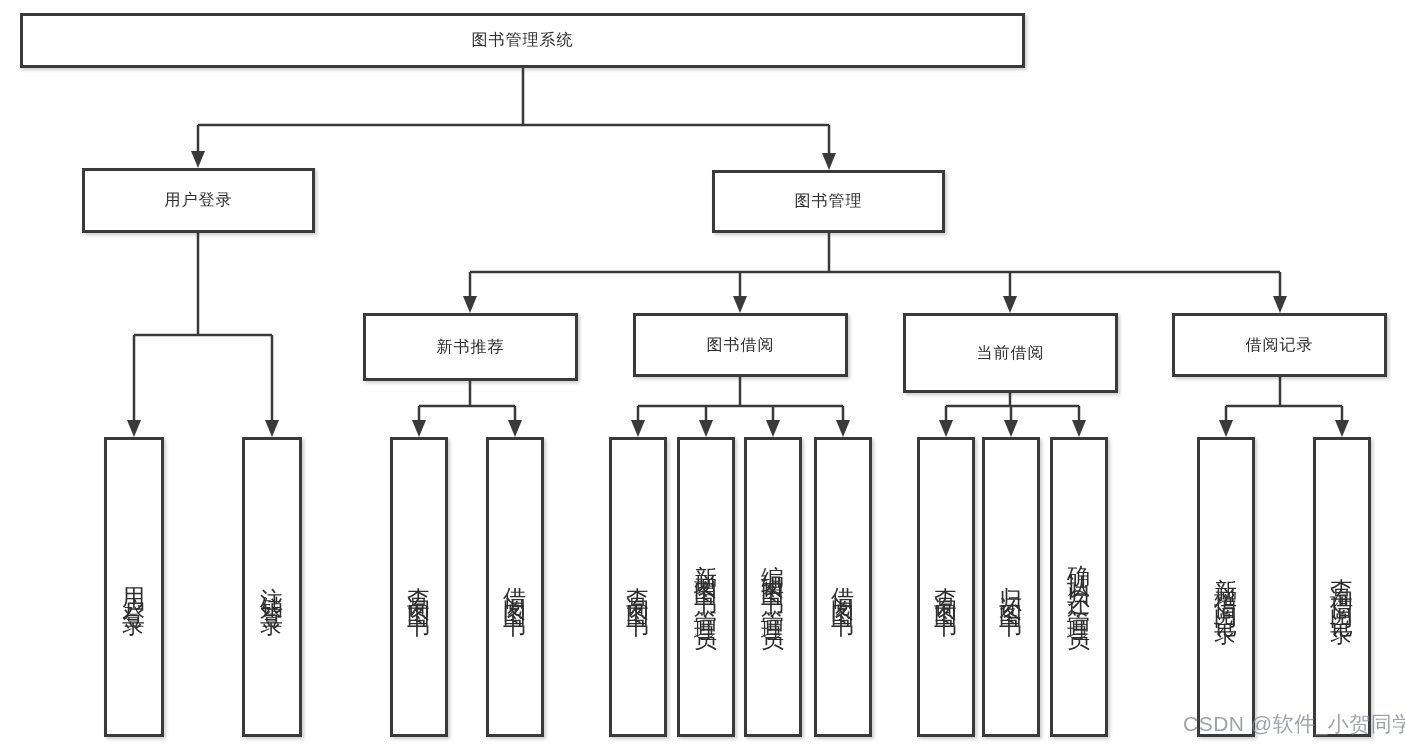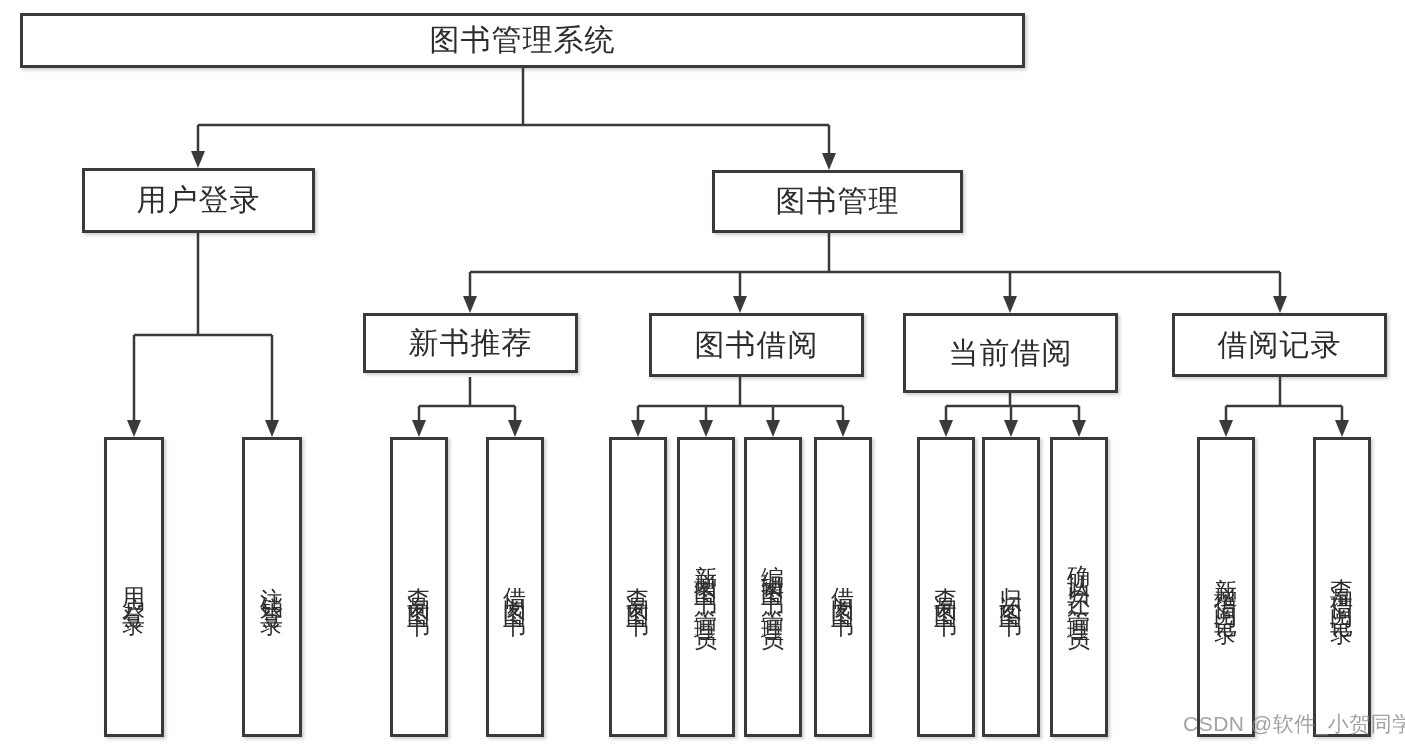--- a/index.html
+++ b/index.html
@@ -22,36 +22,36 @@
     box-sizing: border-box;
     border: 3px solid #3a3a3a;
     background: #ffffff;
     box-shadow: 2px 2px 3px rgba(60,60,60,0.25);
     display: flex;
     align-items: center;
     justify-content: center;
     color: #2d2d2d;
     z-index: 2;
   }
-  .box.h { font-size: 30px; letter-spacing: 1px; font-family: Liberation Serif, serif; }
+  .box.h { font-size: 16px; letter-spacing: 1px; font-family: Liberation Serif, serif; }
   .box.v {
     font-size: 23px;
     writing-mode: vertical-rl;
     text-orientation: mixed;
     letter-spacing: 9px;
     line-height: 52px;
   }
   
   #n-root   { left: 20px;  top: 13px;  width: 1005px; height: 55px; }
   
   #n-user   { left: 82px;  top: 168px; width: 233px;  height: 65px; }
-  #n-mgmt   { left: 712px; top: 170px; width: 251px;  height: 63px; }
+  #n-mgmt   { left: 712px; top: 170px; width: 233px;  height: 63px; }
   
-  #n-rec     { left: 363px;  top: 313px; width: 215px; height: 60px; }
-  #n-borrow  { left: 633px;  top: 313px; width: 215px; height: 64px; margin-left: 16px; }
+  #n-rec     { left: 363px;  top: 313px; width: 215px; height: 68px; }
+  #n-borrow  { left: 633px;  top: 313px; width: 215px; height: 64px; }
   #n-current { left: 903px;  top: 313px; width: 215px; height: 80px; }
   #n-records { left: 1172px; top: 313px; width: 215px; height: 64px; }
   
   .leaf { top: 437px; height: 300px; width: 60px; }
   #n-user-login    { left: 104px; }
   #n-user-logout   { left: 242px; }
   #n-rec-query     { left: 390px; width: 58px; }
   #n-rec-borrow    { left: 486px; width: 58px; }
   #n-borrow-query  { left: 609px; width: 58px; }
   #n-borrow-add    { left: 677px; width: 58px; }

